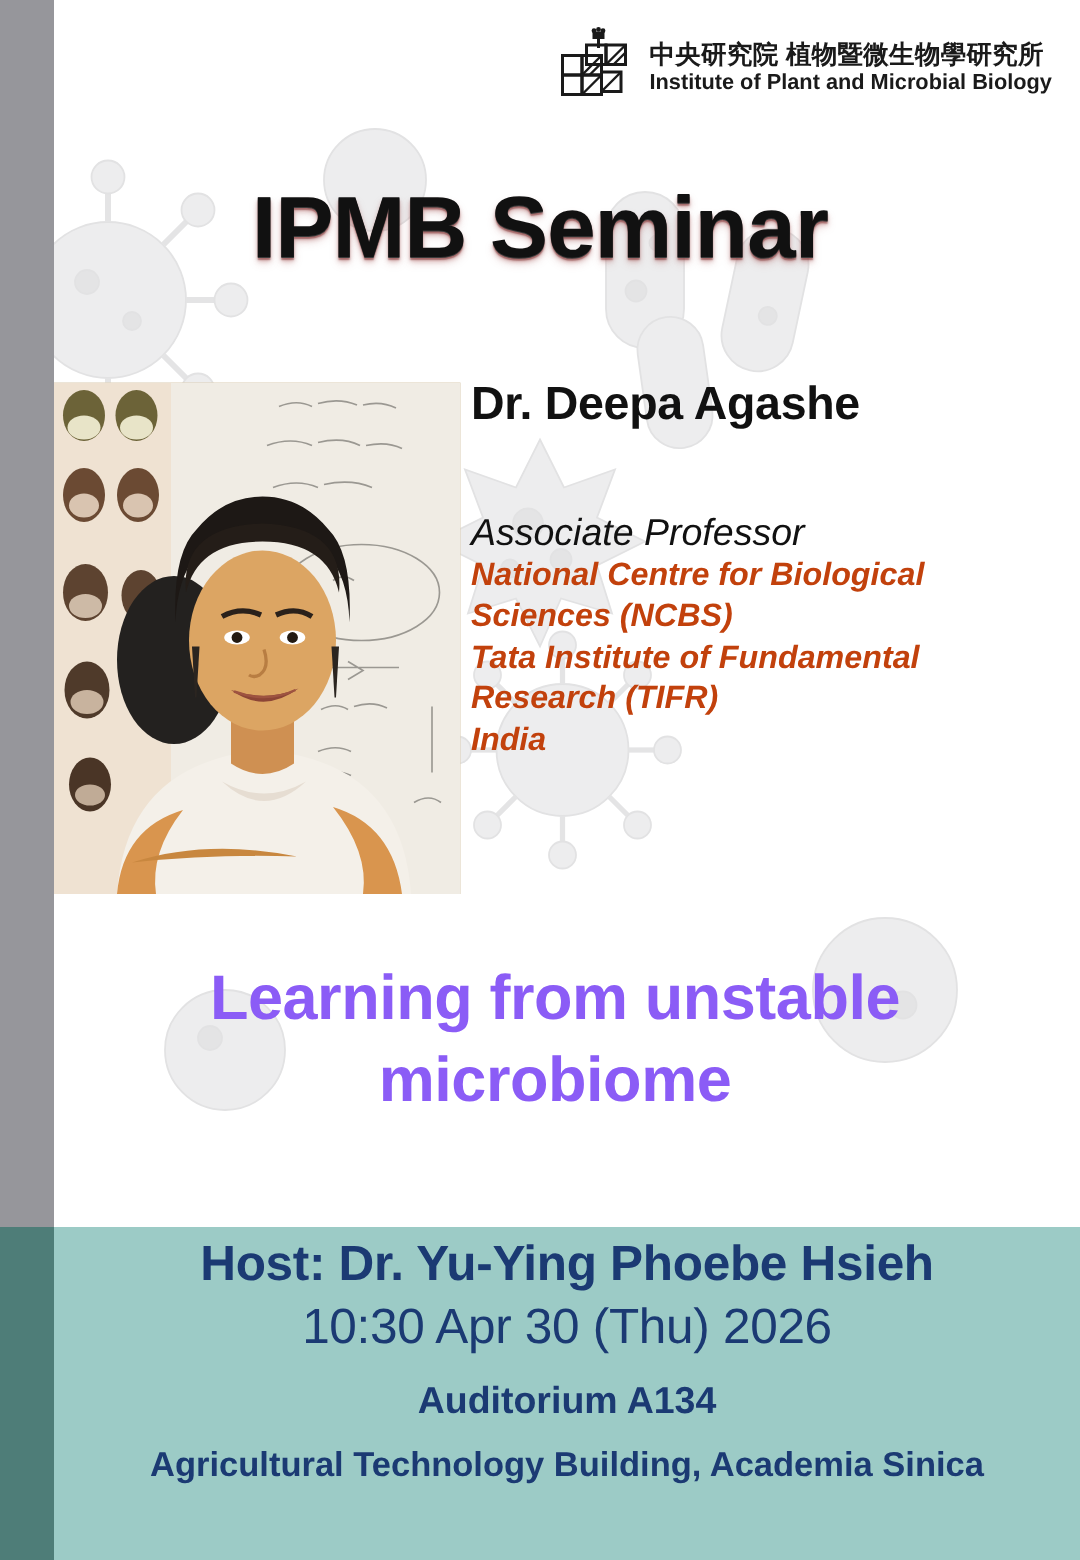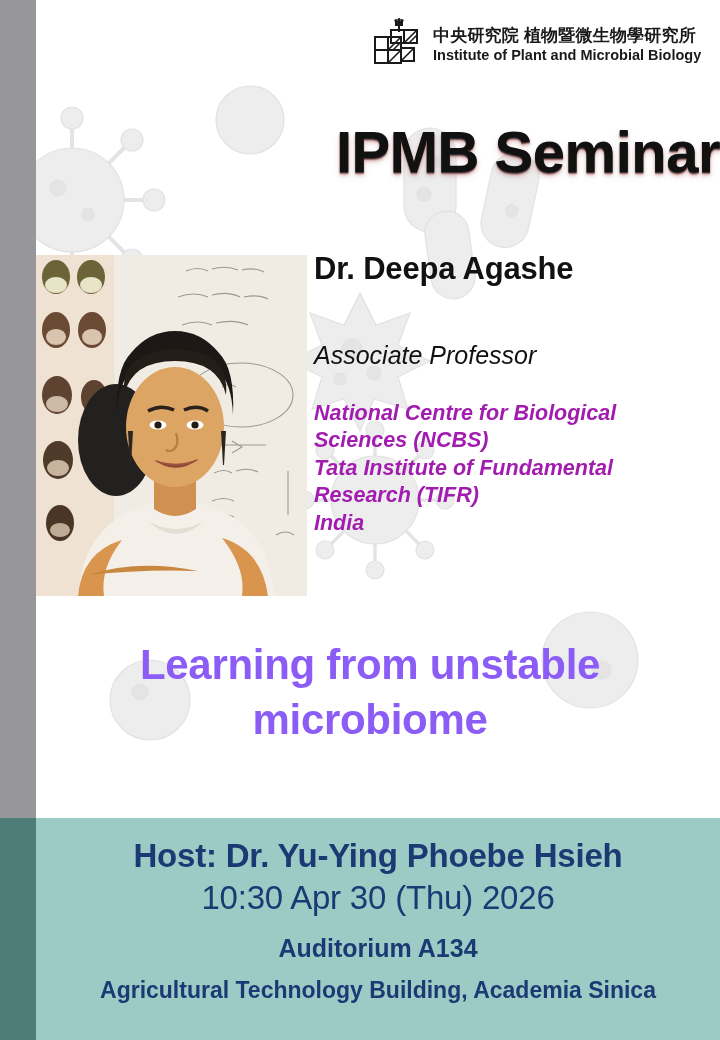--- a/index.html
+++ b/index.html
@@ -69,21 +69,21 @@
     color: #1a1a1a;
     white-space: nowrap;
     line-height: 1.15;
   }
 
   
   .seminar-title {
     position: absolute;
     left: 0; top: 118px;
     width: 720px;
-    text-align: right;
+    text-align: center;
     z-index: 4;
     font-size: 58px;
     font-weight: 700;
     color: #111111;
     letter-spacing: -0.5px;
     text-shadow:
       0px 1px 0 #3a3a3a,
       0px 2px 1px rgba(120,40,40,0.55),
       0px 3px 3px rgba(170,90,90,0.40),
       0px 4px 6px rgba(180,120,120,0.28);
@@ -115,25 +115,24 @@
   }
   .speaker-rank {
     margin-top: 56px;
     font-size: 25px;
     font-weight: 400;
     font-style: italic;
     color: #111111;
     line-height: 1.1;
   }
   .speaker-affil {
-    margin-top: 30px;
     font-size: 21.5px;
     font-weight: 700;
     font-style: italic;
-    color: #a21caf;
+    color: #c2410c;
     line-height: 1.28;
   }
 
   
   .talk-title {
     position: absolute;
     left: 50px; top: 638px;
     width: 640px;
     text-align: center;
     z-index: 4;
@@ -146,21 +145,21 @@
 
   
   .footer {
     position: absolute;
     left: 36px; top: 818px;
     width: 684px; height: 222px;
     background: #9ccbc6;
     z-index: 4;
     text-align: center;
     color: #1b3a73;
-    padding-top: 18px;
+    padding-top: 4px;
     box-sizing: border-box;
   }
   .footer-host {
     font-size: 33px;
     font-weight: 700;
     line-height: 1.22;
     letter-spacing: -0.2px;
   }
   .footer-datetime {
     font-size: 33px;

